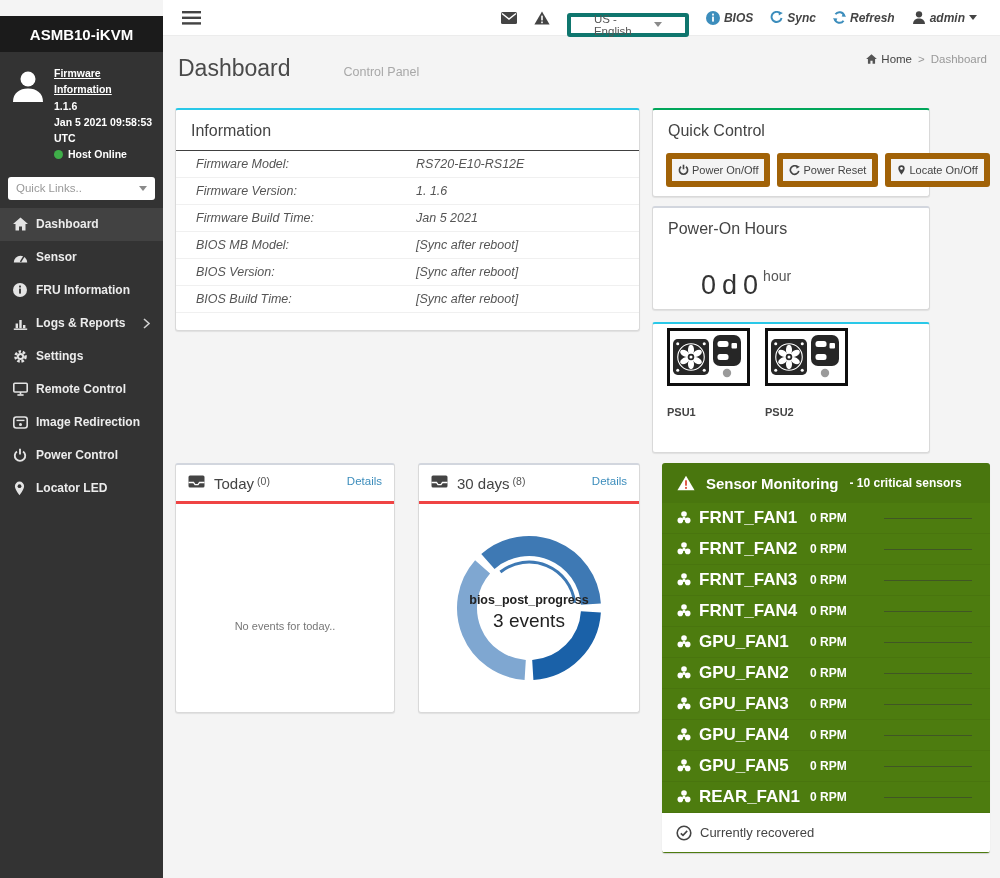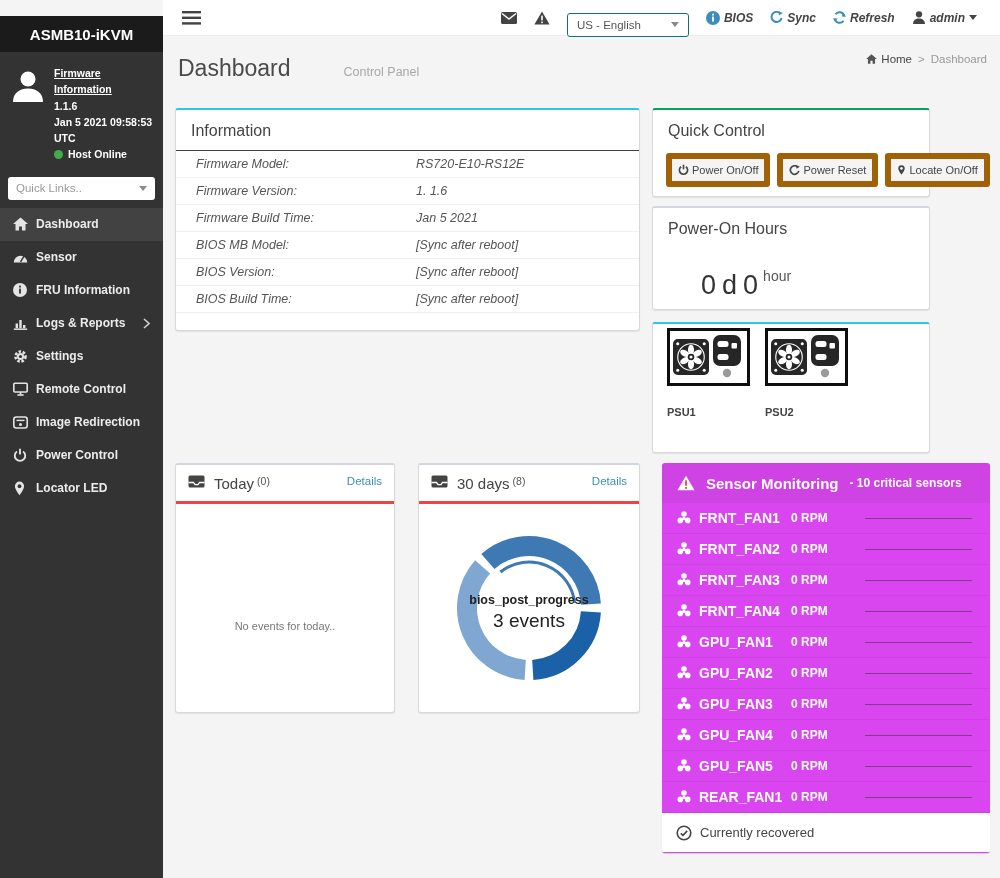--- a/index.html
+++ b/index.html
@@ -22,21 +22,21 @@
   .menu-item { display:flex; align-items:center; height:33px; padding:0 13px; color:#ececec; font-size:12px; font-weight:600; cursor:pointer; }
   .menu-item.active { background:#424242; }
   .mi-icon { width:23px; display:flex; align-items:center; }
   .mi-chevron { margin-left:auto; display:flex; }
 
   
   .topbar { position:absolute; left:163px; top:0; width:837px; height:36px; background:#fff; border-bottom:1px solid #ececec; display:flex; align-items:center; z-index:4; }
   .hamburger { margin-left:19px; cursor:pointer; display:flex; }
   .topbar-right { margin-left:auto; display:flex; align-items:center; gap:17px; padding-right:23px; }
   .tb-icon-btn { display:flex; align-items:center; cursor:pointer; }
-  .lang-select { width:122px; height:24px; border:1px solid #0f766e; border-radius:3px; background:#fff; display:flex; align-items:center; justify-content:space-between; padding:0 9px; font-size:11.5px; color:#555; cursor:pointer;margin-top:14px; }
+  .lang-select { width:122px; height:24px; border:4px solid #0f766e; border-radius:3px; background:#fff; display:flex; align-items:center; justify-content:space-between; padding:0 23px; font-size:11.5px; color:#555; cursor:pointer;margin-top:14px; }
   .tb-item { display:flex; align-items:center; gap:4px; font-size:12px; color:#444; font-weight:600; cursor:pointer;font-style:italic; }
 
   
   .content-header { position:absolute; left:178px; top:55px; display:flex; align-items:baseline; gap:9px; }
   .page-title { font-size:23px; color:#4a4a4a; font-weight:400; }
   .page-subtitle { font-size:12.5px; color:#a8a8a8;margin-left:44px; }
   .breadcrumb { position:absolute; right:13px; top:53px; display:flex; align-items:center; gap:6px; font-size:11.5px; color:#999; }
   .breadcrumb .bc-home { display:flex; align-items:center; gap:4px; color:#444; cursor:pointer; }
 
   
@@ -68,27 +68,27 @@
   .details-link { margin-left:auto; font-size:11.5px; color:#3c8dbc; cursor:pointer; }
 
   #panel-today { left:175px; top:463px; width:220px; height:250px; }
   .today-empty { text-align:center; margin-top:116px; font-size:11px; color:#777; }
 
   #panel-30days { left:418px; top:463px; width:222px; height:250px; }
   #donut { display:block; margin:4px auto 0; }
   .donut-label { font-size:12.5px; font-weight:bold; fill:#222; }
   .donut-value { font-size:19px; fill:#222; }
 
-  #panel-sensors { left:662px; top:463px; width:328px; height:390px; background:#d946ef; border:none; border-radius:3px; overflow:hidden; box-shadow:0 1px 1px rgba(0,0,0,.15); }
+  #panel-sensors { left:662px; top:463px; width:328px; height:390px; background:#4d7c0f; border:none; border-radius:3px; overflow:hidden; box-shadow:0 1px 1px rgba(0,0,0,.15); }
   .sm-header { height:40px; display:flex; align-items:center; gap:11px; padding:0 15px; background:rgba(0,0,0,0.045); color:#fff; }
   .sm-title { font-size:15px; font-weight:bold; }
   .sm-sub { font-size:12px; font-weight:600; }
   .sm-row { height:31px; display:flex; align-items:center; padding:0 14px; color:#fff; border-bottom:1px solid rgba(0,0,0,0.05); }
   .sm-icon { width:23px; display:flex; }
-  .sm-name { width:92px; font-size:14px; font-weight:bold; }
+  .sm-name { width:111px; font-size:17px; font-weight:bold; }
   .sm-value { width:66px; font-size:12px; font-weight:bold; }
   .sm-spark { flex:1; position:relative; height:14px; margin-left:6px; }
   .sm-spark::after { content:""; position:absolute; left:2px; right:4px; top:7px; height:1px; background:rgba(55,55,55,0.55); }
   .sm-footer { height:39px; background:#fff; display:flex; align-items:center; gap:8px; padding:0 14px; font-size:13px; color:#444; }
 </style>
 </head>
 <body>
 
 <aside class="sidebar">
   <div class="brand">ASMB10-iKVM</div>

